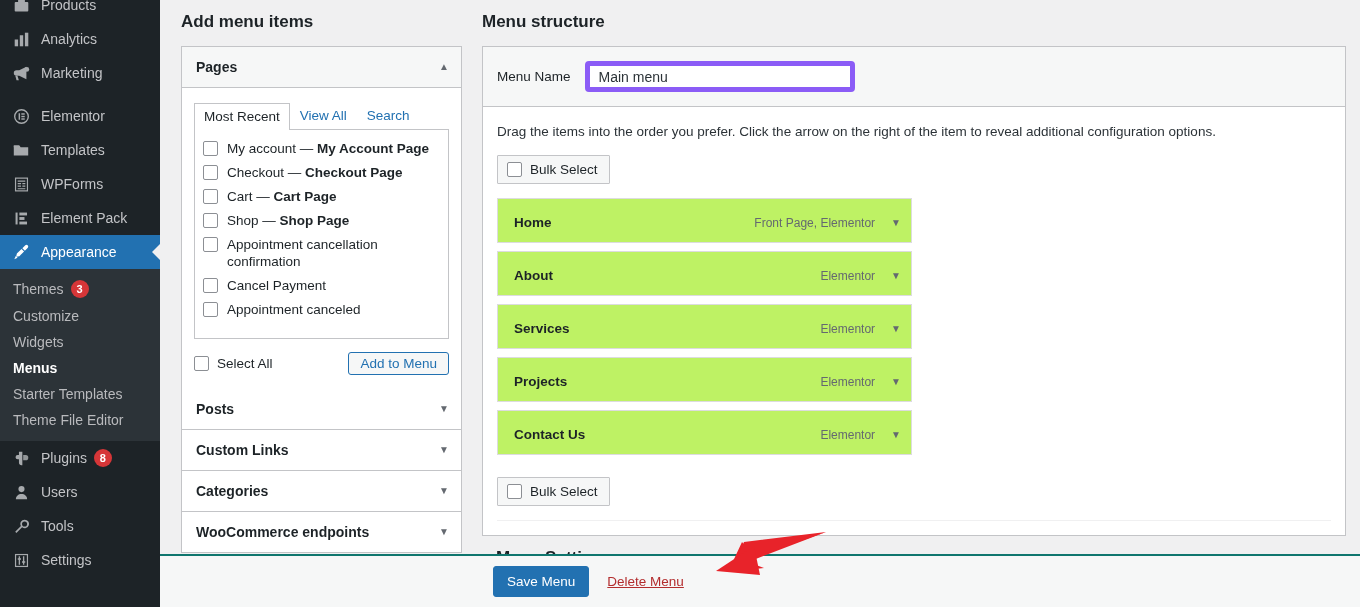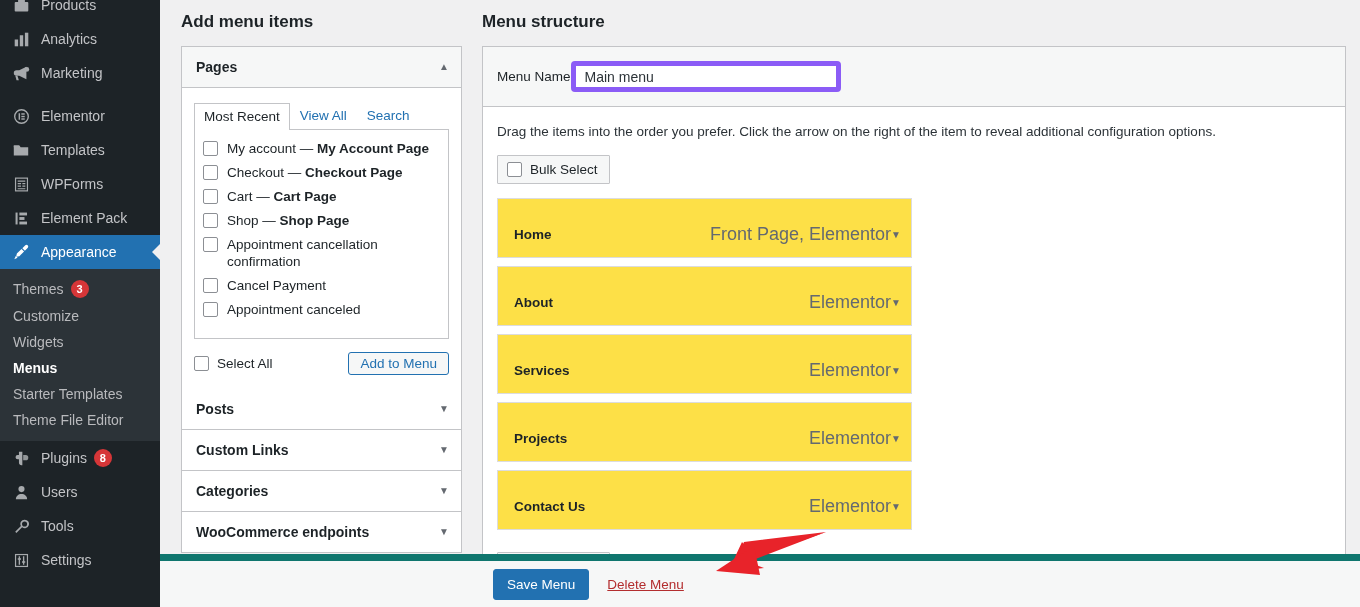--- a/index.html
+++ b/index.html
@@ -156,21 +156,21 @@
   .panel {
     background: #fff;
     border: 1px solid #c3c4c7;
   }
   .panel-head {
     background: #f6f7f7;
     border-bottom: 1px solid #c3c4c7;
     padding: 14px 14px;
     display: flex; align-items: center;
   }
-  .mn-label { font-size: 13.5px; color: #1d2327; }
+  .mn-label { font-size: 13.5px; color: #1d2327; margin-right: 14px; }
   .mn-input {
     width: 270px; height: 31px;
     border: 5px solid #8b5cf6; border-radius: 4px;
     padding: 0 9px; font-size: 14px; color: #2c3338;
     font-family: inherit; background: #fff;
   }
   .panel-body { padding: 16px 14px 0 14px; }
   .hint { font-size: 13.5px; color: #2c3338; line-height: 18px; }
 
   .bulk {
@@ -180,42 +180,42 @@
     padding: 6px 11px 6px 9px;
     margin-top: 14px;
     font-size: 13.5px; color: #1d2327; cursor: pointer;
   }
   .bulk .chk { margin-right: 8px; margin-top: 0; }
 
   .mitems { margin-top: 14px; }
   .mitem {
     display: flex; align-items: center; justify-content: space-between;
     width: 415px;
-    background: #fde047;
+    background: #bef264;
     border: 1px solid #dcdcde;
-    padding: 25px 10px 12px 16px;
+    padding: 16px 10px 12px 16px;
     margin-bottom: 8px;
     cursor: move;
   }
   .mitem-name { font-size: 13.5px; font-weight: bold; color: #1d2327; }
   .mitem-right { display: flex; align-items: center; }
-  .mitem-meta { font-size: 18px; color: #646970; }
+  .mitem-meta { font-size: 12px; color: #646970; margin-right: 16px; }
 
   .divider { border-top: 1px solid #f0f0f1; margin: 14px 0 0 0; }
   .settings-title {
     font-size: 17px; font-weight: bold; color: #1d2327;
     padding: 12px 0 0 14px;
   }
 
   
   #savebar {
     position: absolute; left: 0; bottom: 0;
     width: 1200px; height: 53px;
     background: #f6f7f7;
-    border-top: 7px solid #0f766e;
+    border-top: 2px solid #0f766e;
     display: flex; align-items: center;
     padding-left: 333px;
     z-index: 20;
   }
   .btn-primary {
     background: #2271b1; color: #fff;
     border: 1px solid #2271b1; border-radius: 3px;
     font-size: 13.5px; padding: 7px 13px;
     font-family: inherit; cursor: pointer;
   }

